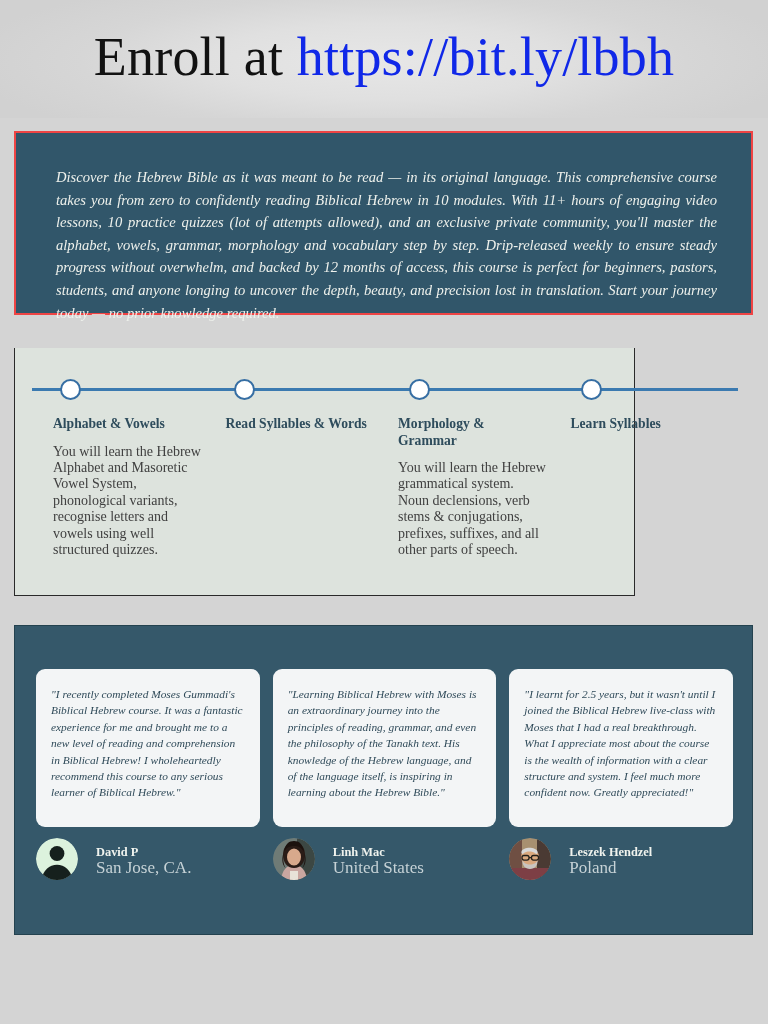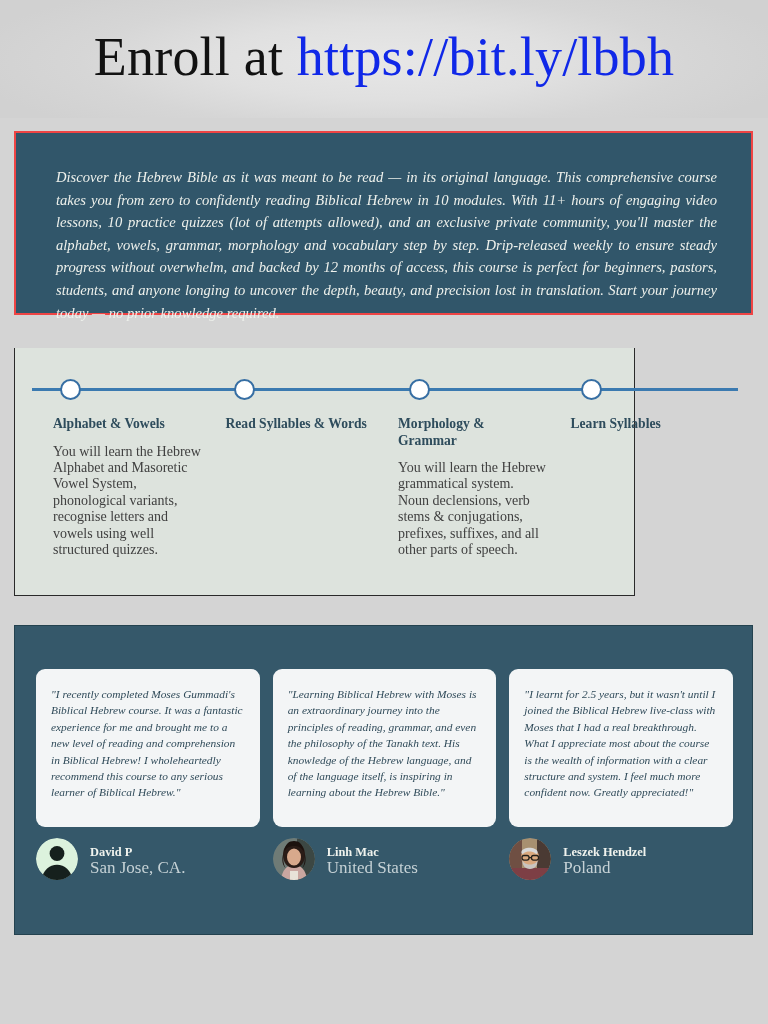--- a/index.html
+++ b/index.html
@@ -151,21 +151,21 @@
     position: absolute;
     left: 21px; top: 212px;
     width: 697px;
     display: flex;
     gap: 13px;
   }
   .author {
     width: 224px;
     display: flex;
     align-items: center;
-    gap: 12px;
+    gap: 18px;
   }
   .avatar {
     width: 42px; height: 42px;
     border-radius: 50%;
     overflow: hidden;
     flex: 0 0 42px;
     background: #4b6b7a;
   }
   .author-meta { padding-top: 2px; }
   .author-name {

